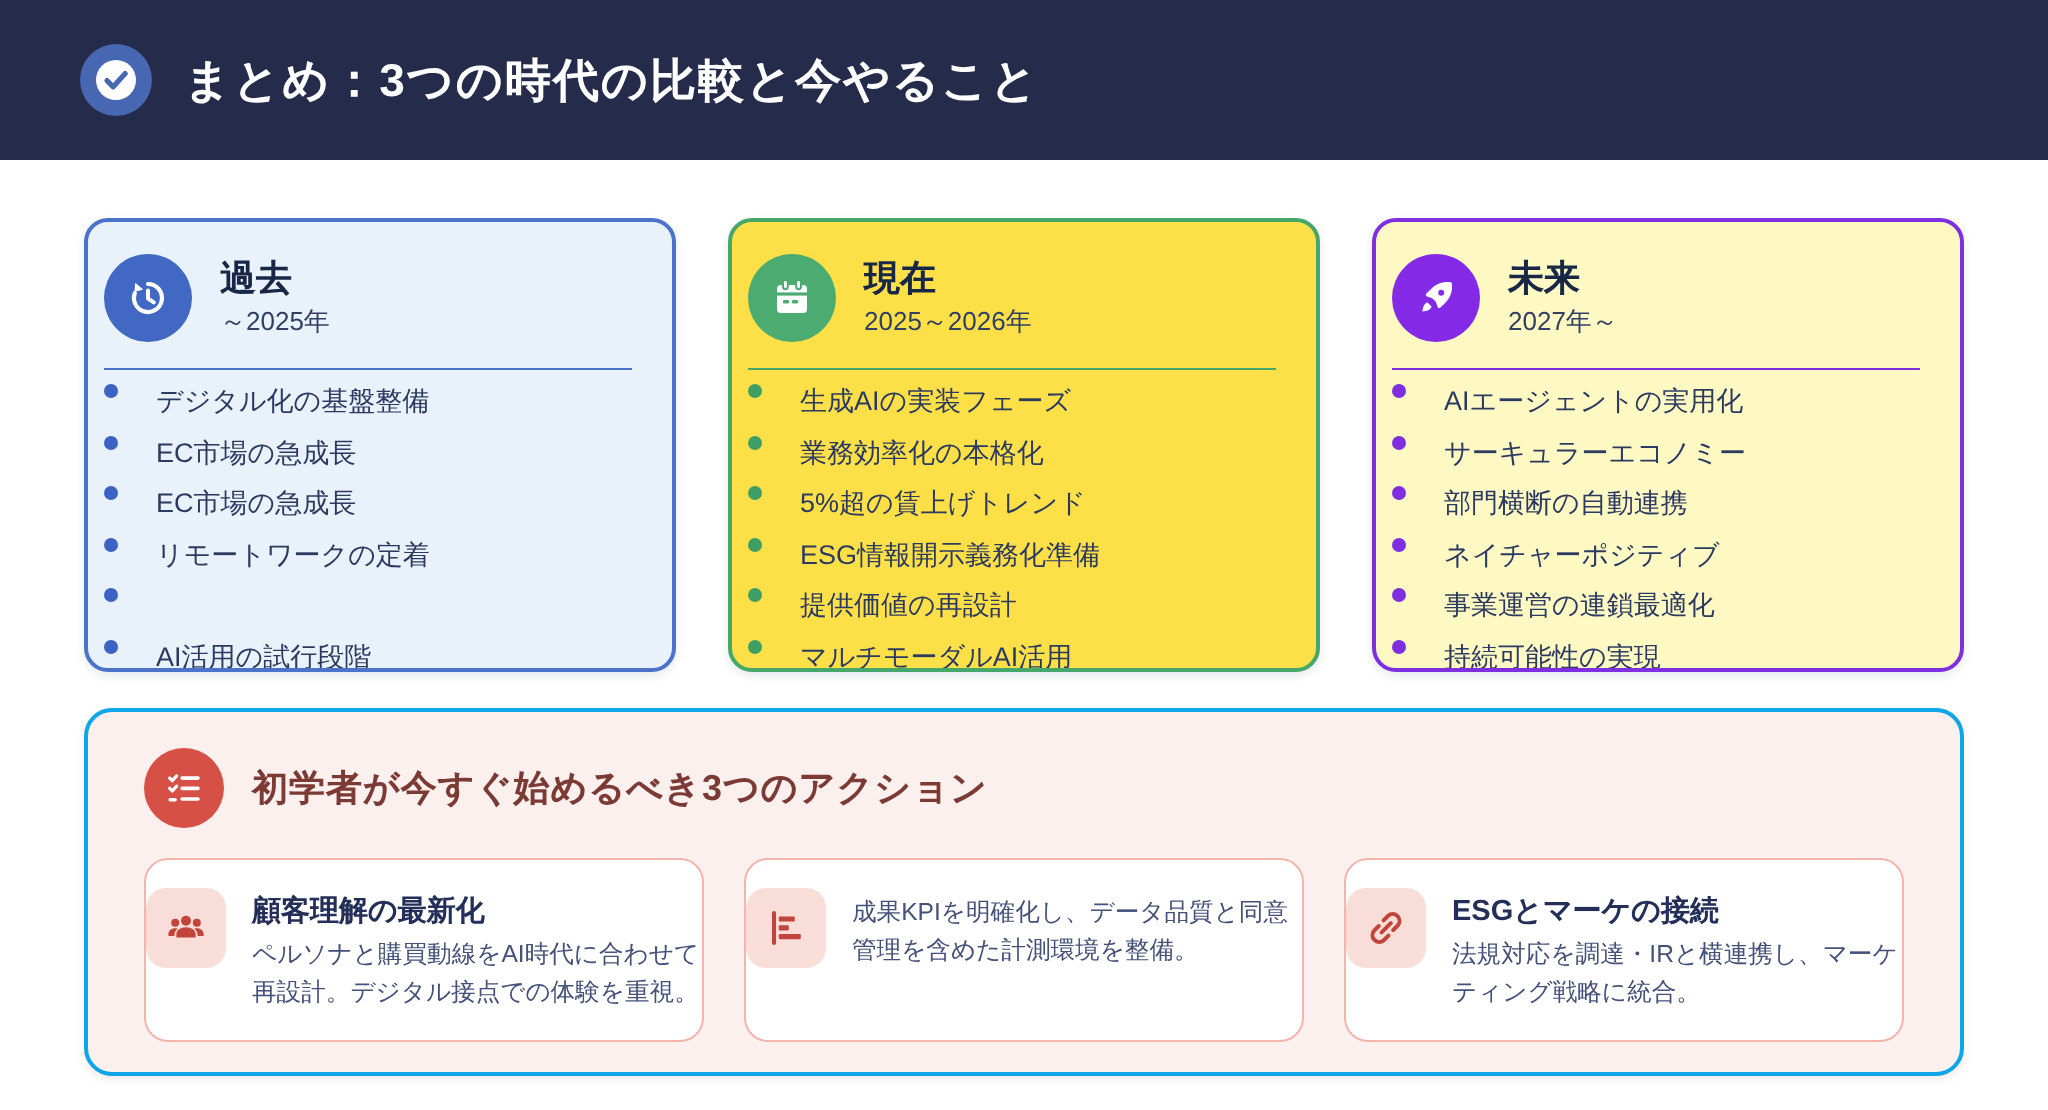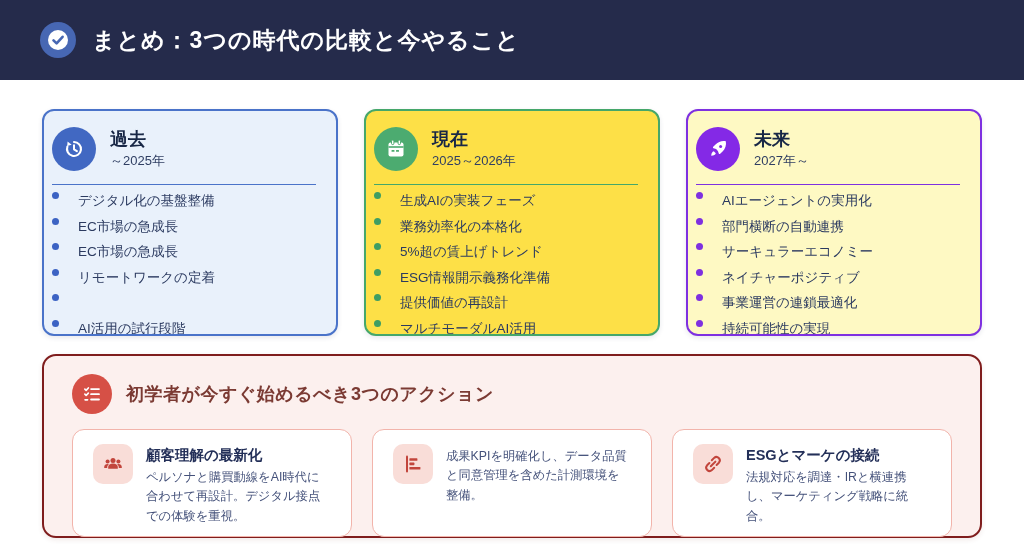--- a/index.html
+++ b/index.html
@@ -54,34 +54,34 @@
   .bullet { display:flex; align-items:flex-start; height:25.5px; gap:19px; }
   .dot { width:7px; height:7px; border-radius:50%; flex:0 0 auto; }
   .blue   .dot { background:#3c63c3; }
   .green  .dot { background:#3f9e63; }
   .purple .dot { background:#7e30e0; }
   .bullet-text { font-size:13.5px; color:#2b3a60; white-space:nowrap; }
 
   
   .action-section {
     margin:18px 42px 0 42px; height:184px;
-    background:#fcf0ee; border:2px solid #7f1d1d; border-radius:14px;
+    background:#fcf0ee; border:2px solid #0ea5e9; border-radius:14px;
     padding:18px 28px; box-shadow:0 2px 5px rgba(120,50,40,.10);
   }
   .action-head { display:flex; align-items:center; gap:14px; }
   .action-badge {
     width:40px; height:40px; border-radius:50%; background:#d65046; flex:0 0 auto;
     display:flex; align-items:center; justify-content:center;
   }
   .action-title { font-size:18px; font-weight:700; color:#7b3a33; letter-spacing:.5px; }
 
   .action-row { display:flex; gap:20px; margin-top:15px; }
   .action-card {
     flex:1 1 0; background:#ffffff; border:1.5px solid #f2b4ab; border-radius:12px;
-    padding:14px 20px; display:flex; gap:13px; height:108px;
+    padding:14px 0; display:flex; gap:13px; height:92px;
   }
   .action-icon-tile {
     width:40px; height:40px; border-radius:10px; background:#f9ddd8; flex:0 0 auto;
     display:flex; align-items:center; justify-content:center;
   }
   .action-card-title { font-size:14.5px; font-weight:700; color:#232f58; margin-top:2px; }
   .action-card-desc  { font-size:12.3px; color:#44517a; line-height:1.58; margin-top:3px; }
 
   svg { display:block; }
 </style>
@@ -203,25 +203,25 @@
       </div>
     </div>
     <hr class="era-divider">
     <ul class="era-list">
       <li class="bullet">
           <span class="dot"></span>
           <span class="bullet-text">AIエージェントの実用化</span>
         </li>
       <li class="bullet">
           <span class="dot"></span>
+          <span class="bullet-text">サーキュラーエコノミー</span>
+        </li>
+      <li class="bullet">
+          <span class="dot"></span>
           <span class="bullet-text">部門横断の自動連携</span>
-        </li>
-      <li class="bullet">
-          <span class="dot"></span>
-          <span class="bullet-text">サーキュラーエコノミー</span>
         </li>
       <li class="bullet">
           <span class="dot"></span>
           <span class="bullet-text">ネイチャーポジティブ</span>
         </li>
       <li class="bullet">
           <span class="dot"></span>
           <span class="bullet-text">事業運営の連鎖最適化</span>
         </li>
       <li class="bullet">

